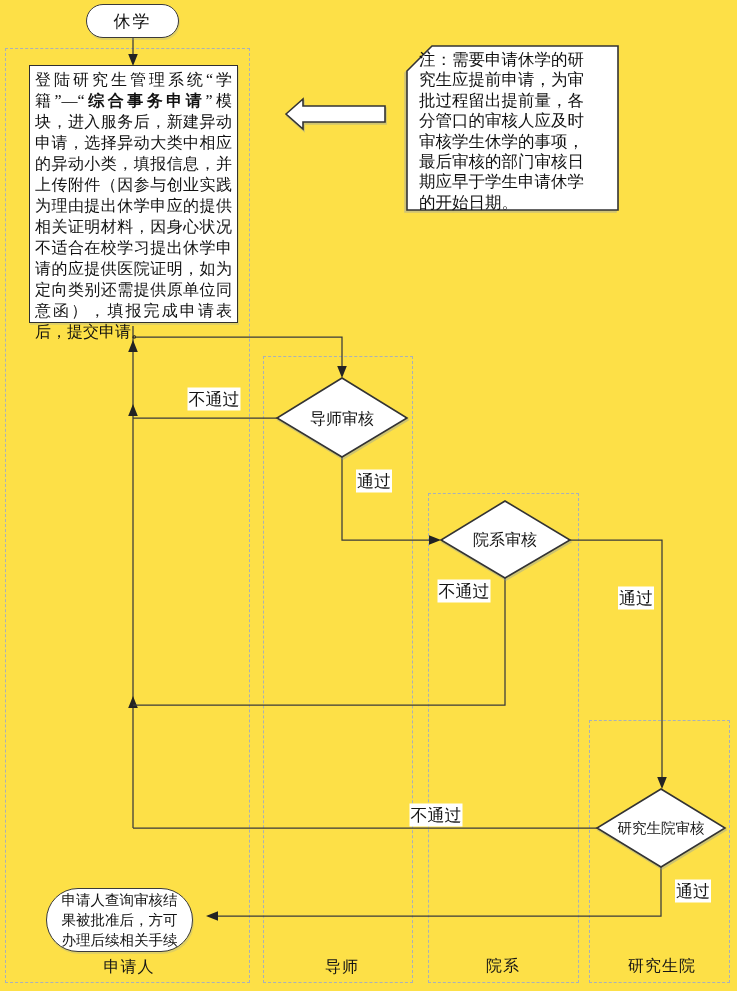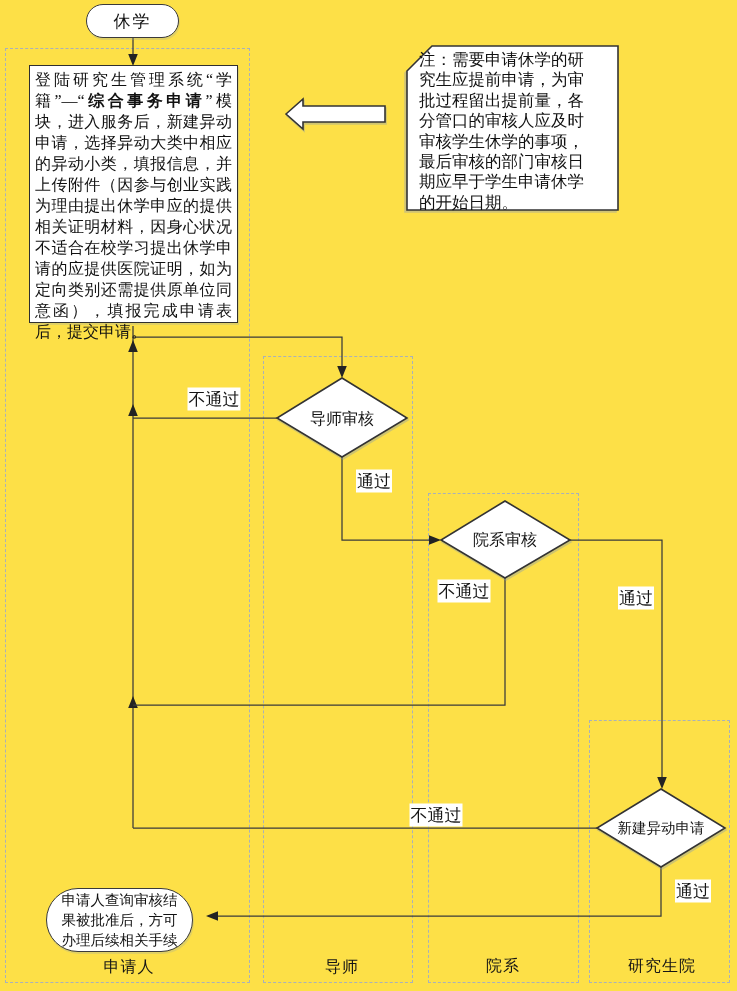--- a/index.html
+++ b/index.html
@@ -96,21 +96,21 @@
   </div>
 
   <div id="process-box" style="left:29px;top:65px;width:209px;height:258px;">
     <span>登陆研究生管理系统“学籍”—“</span><b>综合事务申请</b><span>”模块，进入服务后，新建异动申请，选择异动大类中相应的异动小类，填报信息，并上传附件（因参与创业实践为理由提出休学申应的提供相关证明材料，因身心状况不适合在校学习提出休学申请的应提供医院证明，如为定向类别还需提供原单位同意函），填报完成申请表后，提交申请。</span>
   </div>
 
   <div id="note-text" style="left:419px;top:50px;width:172px;height:156px;">注：需要申请休学的研究生应提前申请，为审批过程留出提前量，各分管口的审核人应及时审核学生休学的事项，最后审核的部门审核日期应早于学生申请休学的开始日期。</div>
 
   <div class="diamond-label" style="left:342px;top:419px;">导师审核</div>
   <div class="diamond-label" style="left:505px;top:540px;">院系审核</div>
-  <div class="diamond-label" style="left:661px;top:828px;font-size:14.5px;">新建异动申请</div>
+  <div class="diamond-label" style="left:661px;top:828px;font-size:14.5px;">研究生院审核</div>
 
   <div class="edge-label" style="left:214px;top:399px;">不通过</div>
   <div class="edge-label" style="left:374px;top:481px;">通过</div>
   <div class="edge-label" style="left:464px;top:591px;">不通过</div>
   <div class="edge-label" style="left:636px;top:598px;">通过</div>
   <div class="edge-label" style="left:436px;top:815px;">不通过</div>
   <div class="edge-label" style="left:693px;top:891px;">通过</div>
 
   <div id="end-oval" class="terminator" style="left:46px;top:888px;width:147px;height:64px;">
     <span>申请人查询审核结果被批准后，方可办理后续相关手续</span>

